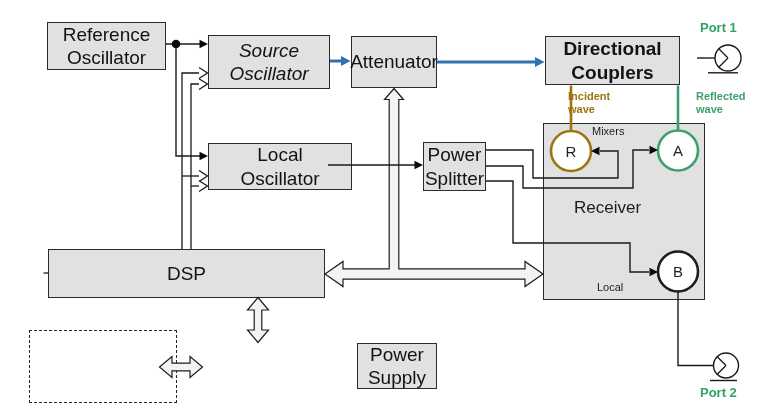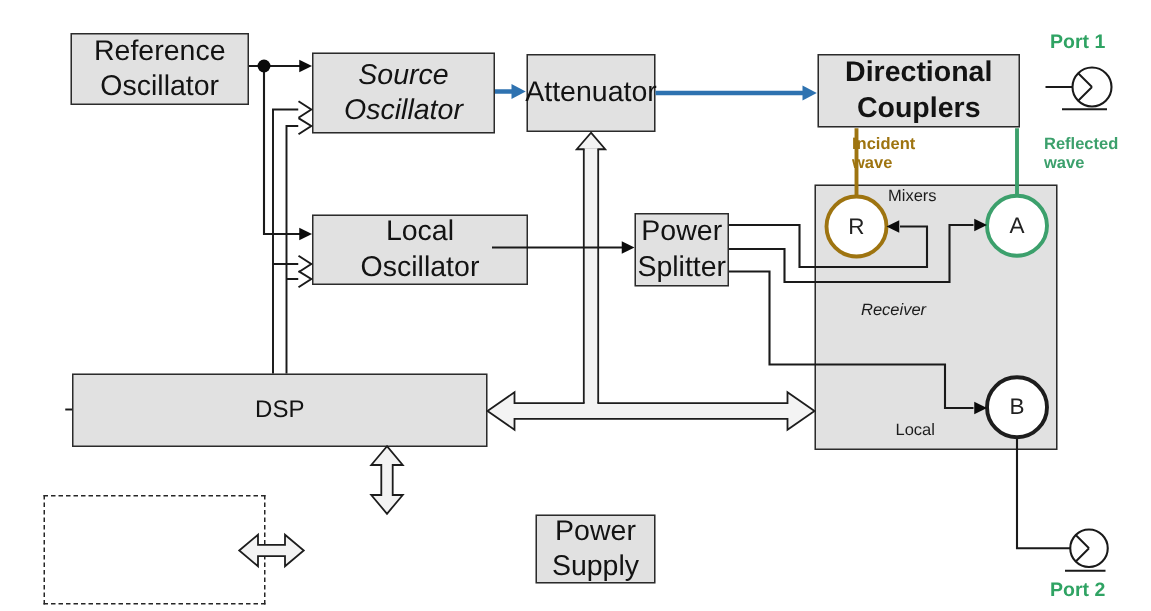--- a/index.html
+++ b/index.html
@@ -23,21 +23,21 @@
     font-size:11px;line-height:13px;color:#1c1c1c;
   }
   .wave{font-weight:bold;}
   .wave.incident{color:#9e7410;}
   .wave.reflected{color:#3ca06c;margin-left:17px;}
   .portlbl{font-weight:bold;font-size:13px;color:#2fa363;}
   .mixletter{
     position:absolute;z-index:3;display:flex;align-items:center;justify-content:center;
     font-size:15px;color:#222;
   }
-  .recv{font-size:11px;font-style:italic;}
+  .recv{font-size:17px;}
 </style>
 </head>
 <body>
 
 <div id="stage">
 
   <div class="dashed" style="left:29px;top:330px;width:148px;height:73px;"></div>
 
   <div class="box" style="left:47px;top:22px;width:119px;height:48px;">
     <span>Reference
@@ -55,21 +55,21 @@
   </div>
   <div class="box" style="left:208px;top:143px;width:144px;height:47px;">
     <span>Local
 Oscillator</span>
   </div>
   <div class="box" style="left:423px;top:142px;width:63px;height:49px;">
     <span>Power
 Splitter</span>
   </div>
   <div class="box" style="left:543px;top:123px;width:162px;height:177px;"></div>
-  <div class="box" style="left:48px;top:249px;width:277px;height:49px;font-size:16px;align-items:center;">
+  <div class="box" style="left:48px;top:249px;width:277px;height:49px;font-size:19px;align-items:center;">
     <span>DSP</span>
   </div>
   <div class="box" style="left:357px;top:343px;width:80px;height:46px;">
     <span>Power
 Supply</span>
   </div>
 
   <svg class="wires" width="767" height="407" viewBox="0 0 767 407">
 
     <polygon points="325,274 343,261.5 343,268.8 525,268.8 525,261.5 543,274 525,286.5 525,279.2 343,279.2 343,286.5" fill="#f3f3f3" stroke="#1d1d1d" stroke-width="1.2"></polygon>

